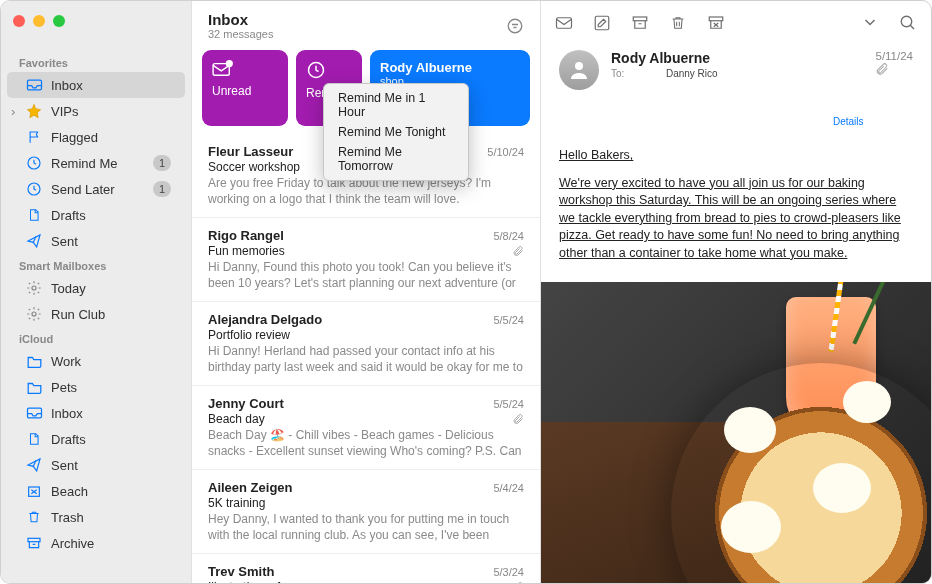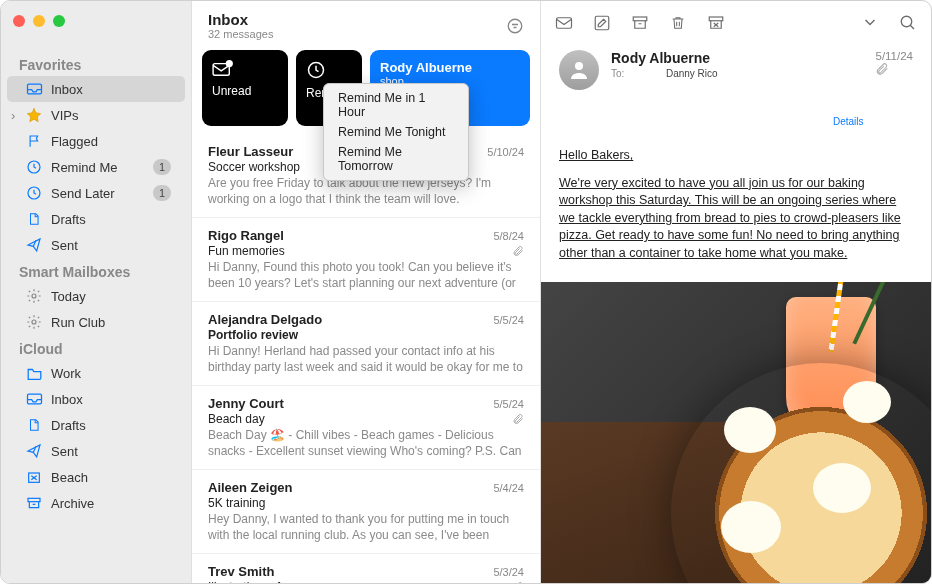--- a/index.html
+++ b/index.html
@@ -6,38 +6,38 @@
 body { font-family: -apple-system, BlinkMacSystemFont, "Helvetica Neue", sans-serif; font-size: 13px; color: #222; overflow: hidden; }
 .window { width: 932px; height: 584px; display: flex; background: #fff; border: 1px solid #d0d0d0; border-radius: 10px; overflow: hidden; position: relative; }
 
 
 .sidebar { width: 190px; background: #ececec; display: flex; flex-direction: column; overflow-y: auto; }
 .titlebar { height: 50px; display: flex; align-items: flex-start; padding: 14px 12px; gap: 8px; }
 .traffic { width: 12px; height: 12px; border-radius: 50%; }
 .tl-close { background: #ff5f57; }
 .tl-min { background: #febc2e; }
 .tl-max { background: #28c840; }
-.sb-section { font-size: 14px; color: #888; padding: 6px 18px 3px; font-weight: 600; }
+.sb-section { font-size: 11px; color: #888; padding: 6px 18px 3px; font-weight: 600; }
 .sb-item { display: flex; align-items: center; padding: 4px 14px 4px 18px; gap: 8px; border-radius: 5px; margin: 0 6px; font-size: 13px; color: #333; }
 .sb-item.selected { background: #d6d6d6; }
 .sb-item .chev { width: 10px; color: #888; margin-left: -14px; margin-right: -4px; }
 .sb-icon { width: 18px; height: 18px; display: flex; align-items: center; justify-content: center; color: #0a7aff; }
 .sb-item .lbl { flex: 1; }
 .sb-badge { background: #c8c8c8; color: #444; border-radius: 9px; min-width: 18px; height: 16px; font-size: 11px; display: flex; align-items: center; justify-content: center; padding: 0 5px; }
 .sb-gray .sb-icon { color: #888; }
 
 
 .msglist { width: 350px; border-left: 1px solid #e0e0e0; border-right: 1px solid #e0e0e0; display: flex; flex-direction: column; position: relative; }
 .list-header { padding: 10px 16px; display: flex; align-items: center; }
 .list-title { font-weight: 700; font-size: 15px; }
 .list-count { font-size: 11px; color: #888; }
 .filter-icon { margin-left: auto; color: #888; }
 
 .cards-row { display: flex; gap: 8px; padding: 0 10px 8px; }
-.card { flex: 1; background: #000000; color: #fff; border-radius: 9px; padding: 10px 10px; font-size: 12px; min-height: 76px; display: flex; flex-direction: column; }
+.card { flex: 1; background: #a21caf; color: #fff; border-radius: 9px; padding: 10px 10px; font-size: 12px; min-height: 76px; display: flex; flex-direction: column; }
 .card .cicon { font-size: 18px; margin-bottom: 6px; }
 .card.selected { background: #0a7aff; }
 .card-small-title { font-weight: 700; font-size: 13px; }
 .card-sub { font-size: 11px; opacity: .95; }
 
 .msgs { overflow-y: auto; flex: 1; }
 .msg { padding: 10px 16px; border-bottom: 1px solid #eee; }
 .msg-row1 { display: flex; align-items: baseline; }
 .msg-from { font-weight: 700; font-size: 13px; flex: 1; }
 .msg-date { font-size: 11px; color: #888; }
@@ -184,20 +184,28 @@
           <span class="sb-icon">
             <svg width="17" height="14" viewBox="0 0 24 20" fill="none" stroke="currentColor" stroke-width="1.8">
               <path d="M3 5h6l2 3h10v9a2 2 0 01-2 2H3z"></path>
             </svg>
           </span>
           <span class="lbl">Work</span>
         </div>
         <div class="sb-item">
           <span class="sb-icon">
             <svg width="17" height="14" viewBox="0 0 24 20" fill="none" stroke="currentColor" stroke-width="1.8">
+              <path d="M3 5h6l2 3h10v9a2 2 0 01-2 2H3z"></path>
+            </svg>
+          </span>
+          <span class="lbl">Pets</span>
+        </div>
+        <div class="sb-item">
+          <span class="sb-icon">
+            <svg width="17" height="14" viewBox="0 0 24 20" fill="none" stroke="currentColor" stroke-width="1.8">
               <rect x="2" y="3" width="20" height="14" rx="2"></rect>
               <path d="M2 11h6l2 3h4l2-3h6"></path>
             </svg>
           </span>
           <span class="lbl">Inbox</span>
         </div>
         <div class="sb-item">
           <span class="sb-icon">
             <svg width="14" height="16" viewBox="0 0 24 24" fill="none" stroke="currentColor" stroke-width="1.8">
               <path d="M6 3h9l4 4v14H6z"></path>
@@ -216,20 +224,28 @@
           <span class="lbl">Sent</span>
         </div>
         <div class="sb-item">
           <span class="sb-icon">
             <svg width="16" height="16" viewBox="0 0 24 24" fill="none" stroke="currentColor" stroke-width="1.8">
               <rect x="4" y="6" width="16" height="14"></rect>
               <path d="M8 10l8 6M16 10l-8 6"></path>
             </svg>
           </span>
           <span class="lbl">Beach</span>
+        </div>
+        <div class="sb-item">
+          <span class="sb-icon">
+            <svg width="14" height="16" viewBox="0 0 24 24" fill="none" stroke="currentColor" stroke-width="1.8">
+              <path d="M4 6h16M9 6V4h6v2M6 6l1 14h10l1-14"></path>
+            </svg>
+          </span>
+          <span class="lbl">Trash</span>
         </div>
         <div class="sb-item">
           <span class="sb-icon">
             <svg width="16" height="14" viewBox="0 0 24 20" fill="none" stroke="currentColor" stroke-width="1.8">
               <rect x="3" y="3" width="18" height="5"></rect>
               <path d="M5 8v9h14V8M10 12h4"></path>
             </svg>
           </span>
           <span class="lbl">Archive</span>
         </div>
@@ -302,21 +318,21 @@
               </svg>
             </span>
           </div>
           <div class="msg-prev">Hi Danny, Found this photo you took! Can you believe it's been 10 years? Let's start planning our next adventure (or at least…</div>
         </div>
         <div class="msg">
           <div class="msg-row1">
             <span class="msg-from">Alejandra Delgado</span>
             <span class="msg-date">5/5/24</span>
           </div>
-          <div style="display:flex;align-items:center;font-weight:bold;">
+          <div style="display:flex;align-items:center;">
             <span class="msg-subj">Portfolio review</span>
           </div>
           <div class="msg-prev">Hi Danny! Herland had passed your contact info at his birthday party last week and said it would be okay for me to reach out…</div>
         </div>
         <div class="msg">
           <div class="msg-row1">
             <span class="msg-from">Jenny Court</span>
             <span class="msg-date">5/5/24</span>
           </div>
           <div style="display:flex;align-items:center;text-align:right;">

